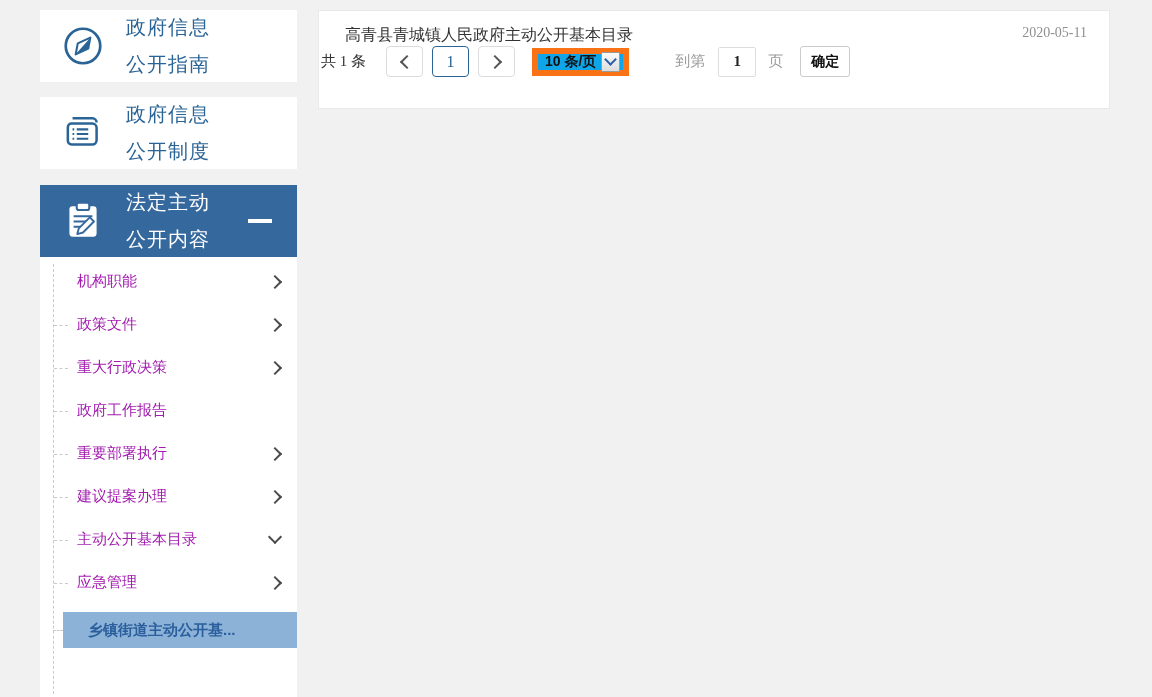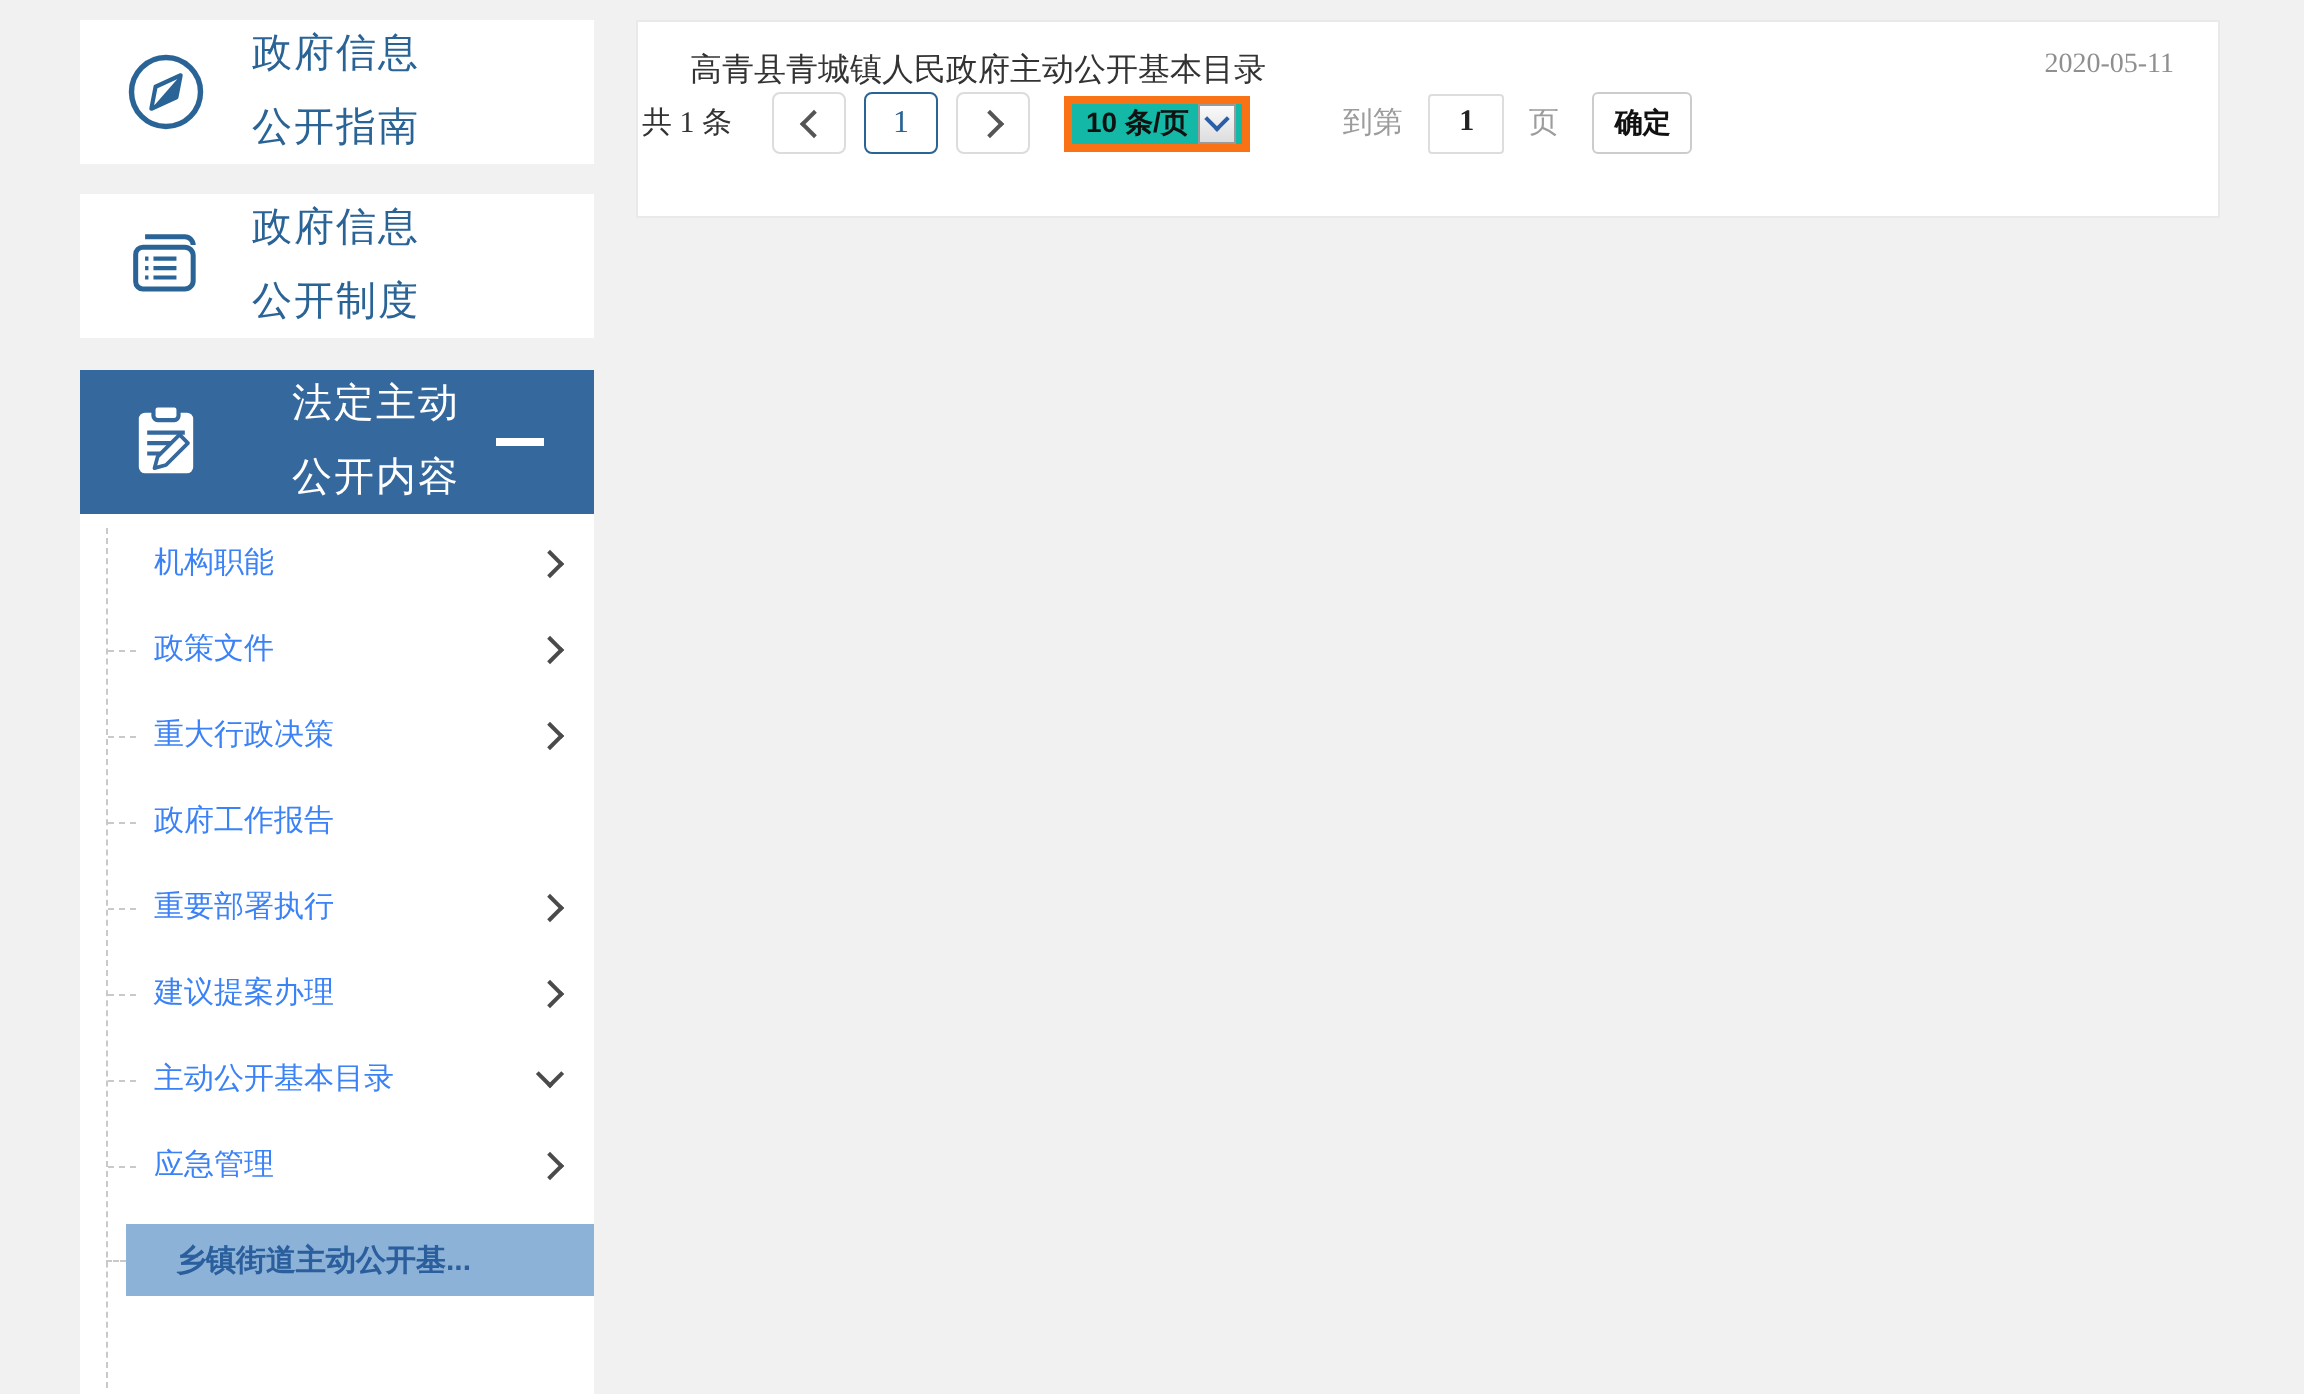--- a/index.html
+++ b/index.html
@@ -26,21 +26,21 @@
   .submenu{
     background:#ffffff;height:440px;box-sizing:border-box;
     position:relative;padding-top:3px;
   }
   .tree-line{
     position:absolute;left:13px;top:7px;bottom:3px;
     border-left:1px dashed #c9c9c9;width:0;
   }
   .sm-item{
     position:relative;height:43px;display:flex;align-items:center;
-    padding-left:37px;padding-right:17px;font-size:15px;color:#3b82f6;
+    padding-left:37px;padding-right:17px;font-size:15px;color:#a21caf;
     cursor:pointer;box-sizing:border-box;
   }
   .sm-item.dash::before{
     content:"";position:absolute;left:14px;top:50%;width:14px;height:0;
     border-top:1px dashed #c9c9c9;
   }
   .chev{margin-left:auto;flex:none;}
   .chev-r{
     width:8px;height:8px;border-top:2px solid #4a4a4a;border-right:2px solid #4a4a4a;
     transform:rotate(45deg);
@@ -79,21 +79,21 @@
   }
   .pg-btn.first{margin-left:20px;}
   .pg-btn.current{
     border-color:#2a6496;color:#2a6496;
     font-family:"Liberation Serif","DejaVu Serif",serif;font-size:16px;
   }
   .pchev{width:8px;height:8px;border-top:2px solid #555555;border-right:2px solid #555555;}
   .pchev.prev{transform:rotate(-135deg);margin-left:4px;}
   .pchev.next{transform:rotate(45deg);margin-right:4px;}
   .size-select{
-    margin-left:17px;height:28px;border:4px solid #f97316;background:#14b8a6;
+    margin-left:17px;height:28px;border:6px solid #f97316;background:#0ea5e9;
     display:flex;align-items:center;padding:0 3px 0 7px;cursor:pointer;
     font-weight:bold;font-size:14px;color:#111111;box-sizing:border-box;
   }
   .sel-arrow{
     width:19px;height:20px;margin-left:5px;border:1px solid #9a9a9a;
     background:linear-gradient(#fafafa,#dddddd);
     display:flex;align-items:center;justify-content:center;box-sizing:border-box;
   }
   .sel-arrow .tri{
     width:7px;height:7px;border-top:2px solid #2b5fa5;border-right:2px solid #2b5fa5;
@@ -138,21 +138,21 @@
         <path d="M12 8 h19 a4 4 0 0 1 4 4" fill="none" stroke="#2a6496" stroke-width="2.4"></path>
         <path d="M12 18.5 h1.6 M16 18.5 h11 M12 23 h1.6 M16 23 h11 M12 27.5 h1.6 M16 27.5 h11" stroke="#2a6496" stroke-width="2"></path>
       </svg>
     </span>
     <span class="labels">
       <div>政府信息</div>
       <div>公开制度</div>
     </span>
   </div>
 
-  <div class="nav-card active" style="margin-bottom:0;gap:20px;">
+  <div class="nav-card active" style="margin-bottom:0;">
     <span class="icon-wrap">
       <svg width="46" height="46" viewBox="0 0 44 44">
         <rect x="9" y="8" width="26" height="29" rx="3" fill="#ffffff"></rect>
         <rect x="16" y="4.5" width="12" height="7" rx="2" fill="#ffffff" stroke="#35689d" stroke-width="2"></rect>
         <path d="M13 17.5 H31 M13 22.5 H31 M13 27.5 H21" stroke="#35689d" stroke-width="2"></path>
         <path d="M28.5 18.5 L32.5 22.5 L22 33 L16.5 34.5 L18 29 Z" fill="#ffffff" stroke="#35689d" stroke-width="1.8" stroke-linejoin="round"></path>
       </svg>
     </span>
     <span class="labels">
       <div>法定主动</div>

